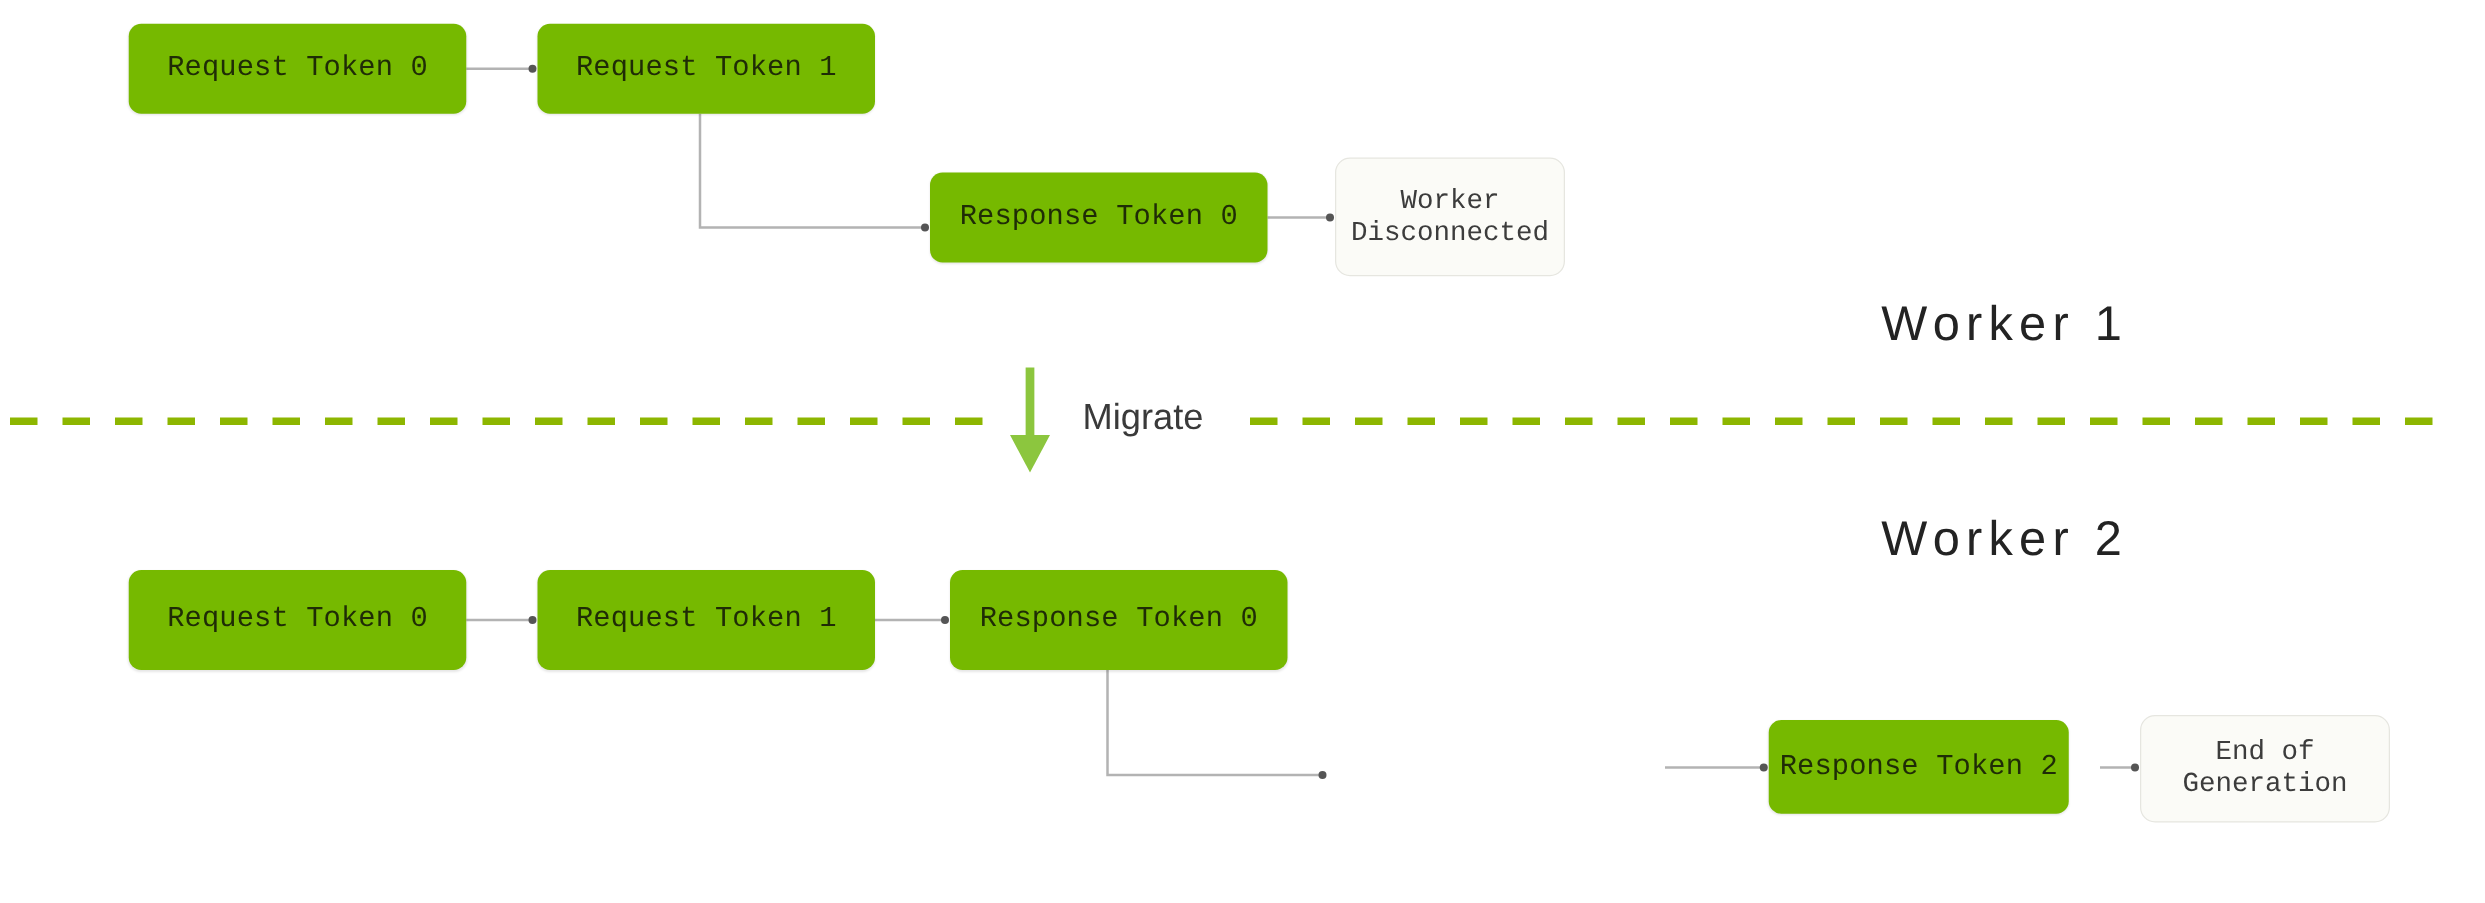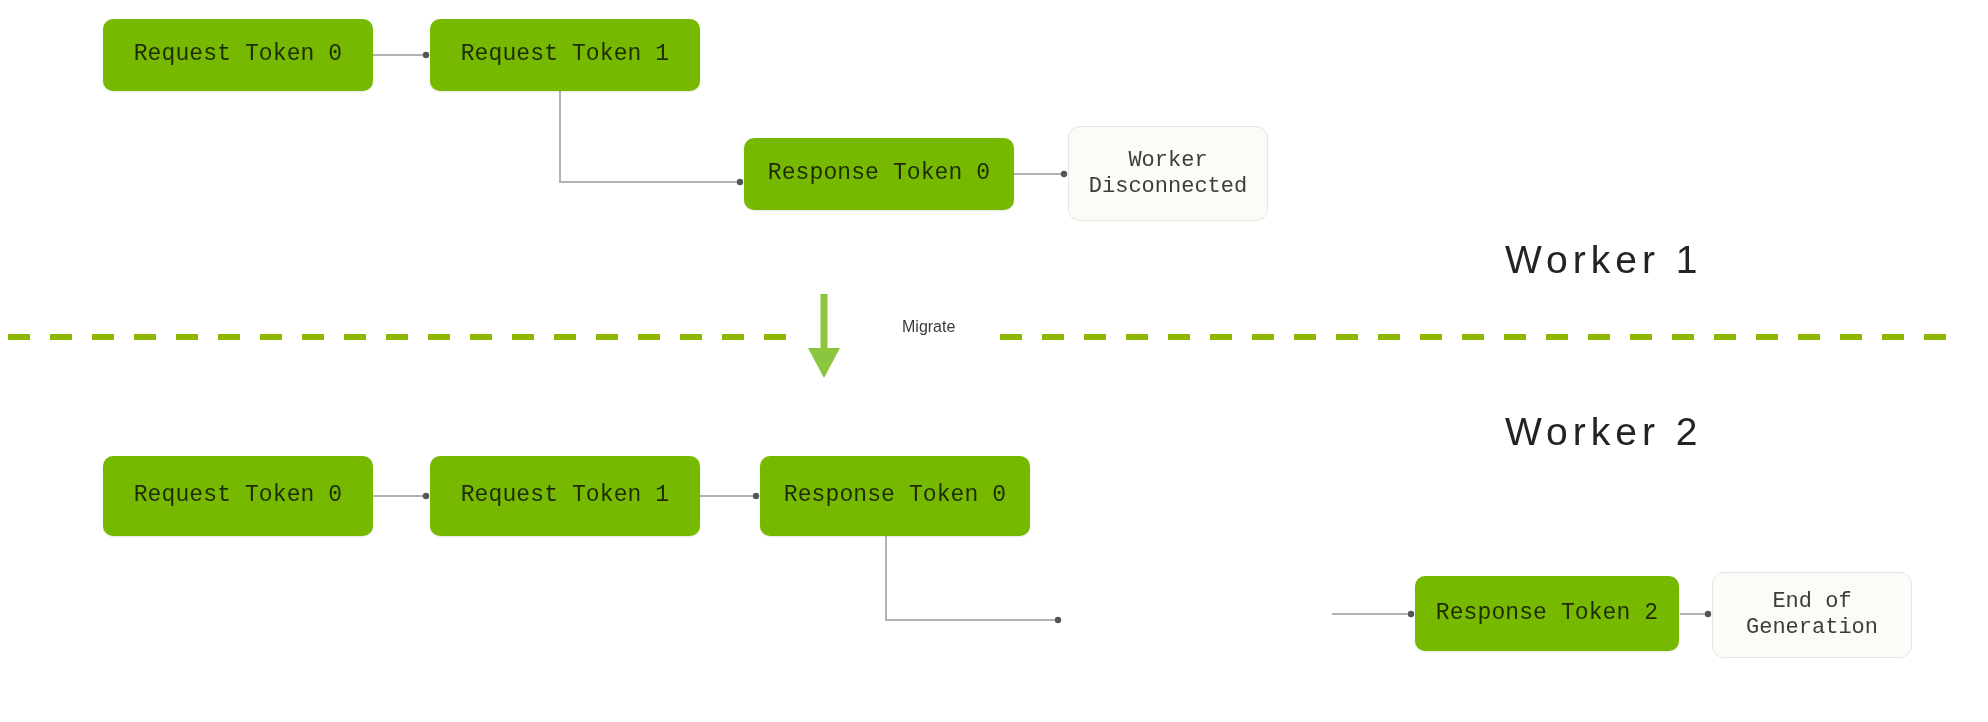--- a/index.html
+++ b/index.html
@@ -62,25 +62,24 @@
     color: #232323;
     font-size: 39px;
     letter-spacing: 5px;
     font-weight: 400;
     white-space: nowrap;
     z-index: 3;
   }
   .migrate-label {
     position: absolute;
     color: #3a3a3a;
-    font-size: 16px;
+    font-size: 29px;
     font-weight: 400;
     white-space: nowrap;
     z-index: 4;
-    margin-left: 36px;
   }
 </style>
 </head>
 <body>
 
 <div id="canvas">
 
   <svg id="wires" viewBox="0 0 1988 722" xmlns="http://www.w3.org/2000/svg">
 
     <g>
@@ -139,21 +138,21 @@
   </div>
 
   <div class="node green" style="left:430px; top:19px; width:270px; height:72px;">
     <span>Request Token 1</span>
   </div>
 
   <div class="node green" style="left:744px; top:138px; width:270px; height:72px;">
     <span>Response Token 0</span>
   </div>
 
-  <div class="node plain" style="left:1068px; top:126px; width:200px; height:95px;">
+  <div class="node plain" style="left:1068px; top:126px; width:184px; height:95px;">
     <span class="lines">Worker
 Disconnected</span>
   </div>
 
   <div class="worker-label" style="left:1505px; top:238px;">Worker 1</div>
 
   <div class="migrate-label" style="left:866px; top:318px;">Migrate</div>
 
   <div class="worker-label" style="left:1505px; top:410px;">Worker 2</div>
 
@@ -163,21 +162,21 @@
 
   <div class="node green" style="left:430px; top:456px; width:270px; height:80px;">
     <span>Request Token 1</span>
   </div>
 
   <div class="node green" style="left:760px; top:456px; width:270px; height:80px;">
     <span>Response Token 0</span>
   </div>
 
 
-  <div class="node green" style="left:1415px; top:576px; width:264px; height:75px;">
+  <div class="node green" style="left:1415px; top:576px; width:240px; height:75px;">
     <span>Response Token 2</span>
   </div>
 
   <div class="node plain" style="left:1712px; top:572px; width:200px; height:86px;">
     <span class="lines">End of
 Generation</span>
   </div>
 
 </div>
 

